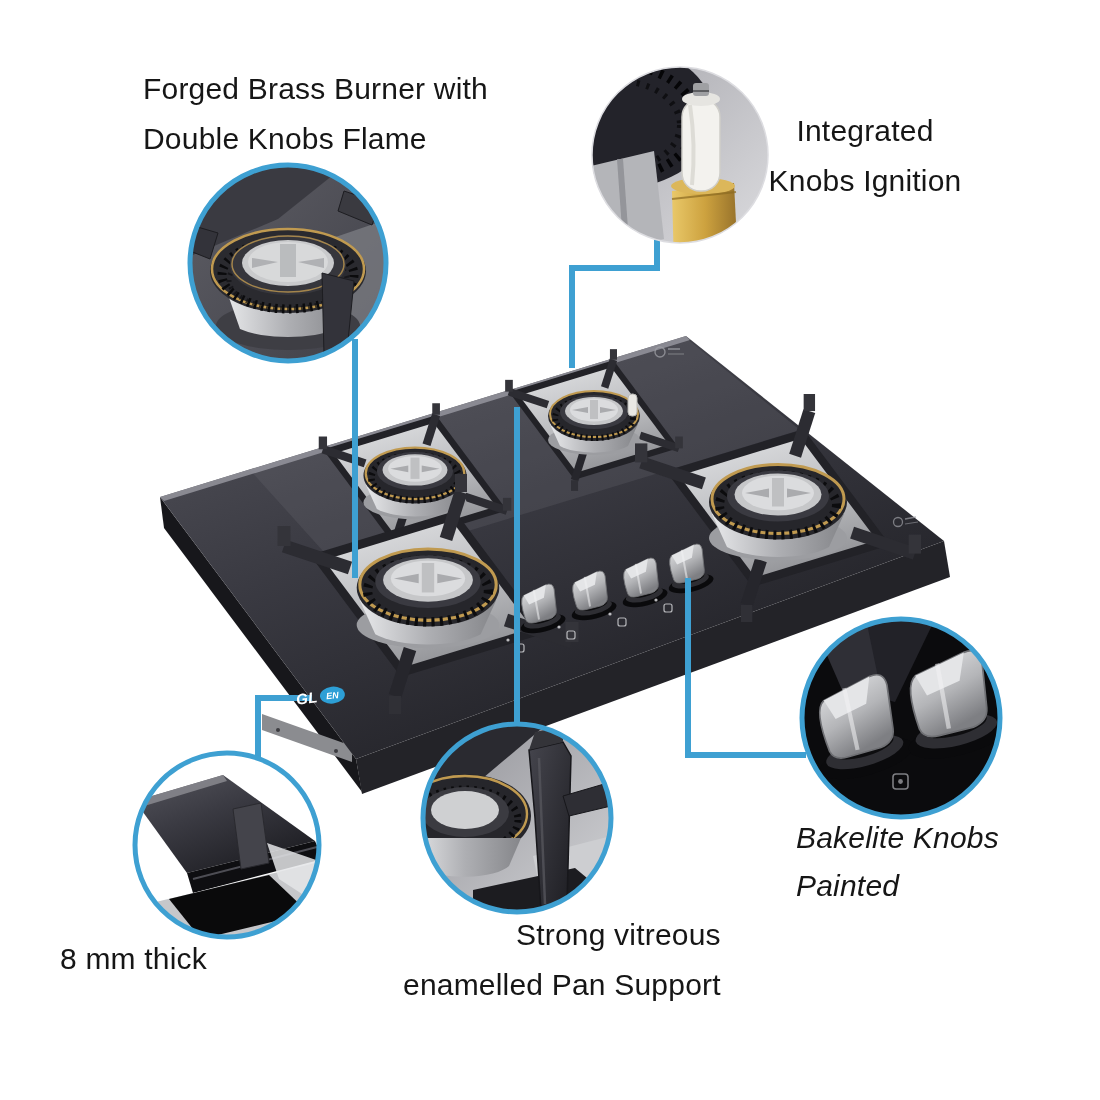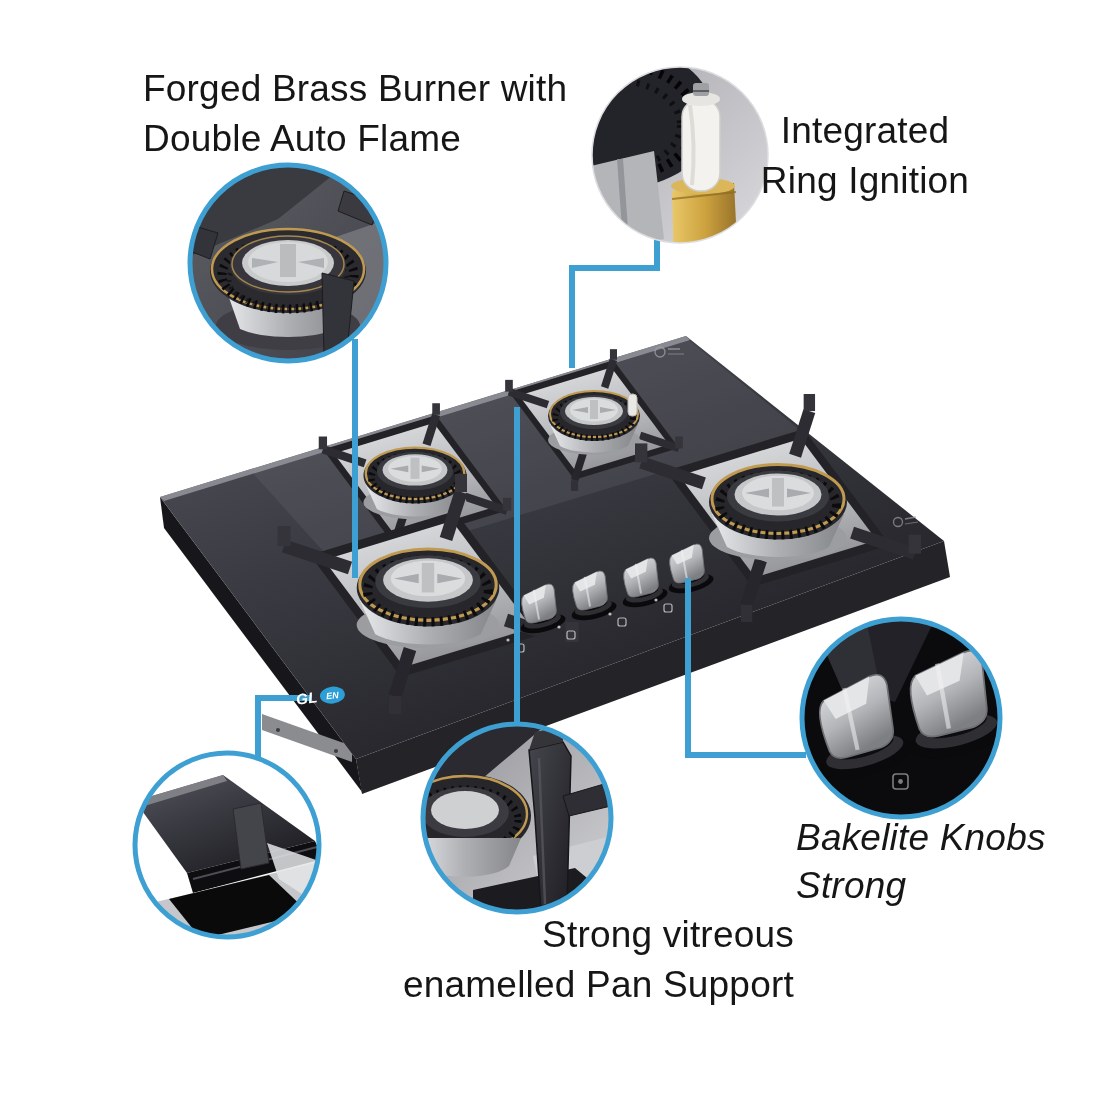--- a/index.html
+++ b/index.html
@@ -1,19 +1,19 @@
 <!DOCTYPE html>
 <html><head>
 <meta charset="utf-8">
 <style>
   html,body{margin:0;padding:0;background:#ffffff;}
   #stage{position:relative;width:1100px;height:1100px;background:#ffffff;overflow:hidden;
          font-family:"Liberation Sans",sans-serif;}
   #artwork{position:absolute;left:0;top:0;}
-  .label{position:absolute;color:#161616;font-size:37px;line-height:50px;
+  .label{position:absolute;color:#161616;font-size:30px;line-height:50px;
          font-family:"Liberation Sans",sans-serif;letter-spacing:.2px;}
   .label span{display:block;}
   .label.centered{text-align:center;}
   #glen-logo{position:absolute;left:296px;top:688px;transform:rotate(-6.5deg);
              display:flex;align-items:center;gap:2px;}
   .logo-gl{font-style:italic;font-weight:800;font-size:15px;color:#ffffff;letter-spacing:.5px;}
   .logo-oval{width:25px;height:17px;background:#2d9fd6;border-radius:50%;
              display:flex;align-items:center;justify-content:center;}
   .logo-en{font-style:italic;font-weight:800;font-size:9px;color:#ffffff;}
 </style>
@@ -325,34 +325,35 @@
           <circle cx="-0.5" cy="63.5" r="2.4" fill="#9b9ca0"></circle>
         </g>
       </g>
     </g>
     <circle cx="901" cy="718" r="99" fill="none" stroke="#3EA0D2" stroke-width="5"></circle>
   </g>
 </svg>
 
 <div class="label" style="left:143px;top:64px;">
   <span>Forged Brass Burner with</span>
-  <span>Double Auto Flame</span>
+  <span>Double Knobs Flame</span>
 </div>
 
 <div class="label centered" style="left:740px;top:106px;width:250px;">
   <span>Integrated</span>
-  <span>Ring Ignition</span>
+  <span>Knobs Ignition</span>
 </div>
 
 <div class="label" style="left:796px;top:814px;line-height:48px;font-style:italic;">
   <span>Bakelite Knobs</span>
-  <span>Strong</span>
+  <span>Painted</span>
 </div>
 
 <div class="label" style="left:60px;top:934px;">
+  <span>8 mm thick</span>
 </div>
 
 <div class="label" style="left:403px;top:910px;text-align:right;">
   <span>Strong vitreous</span>
   <span>enamelled Pan Support</span>
 </div>
 
 <div id="glen-logo">
   <span class="logo-gl">GL</span>
   <span class="logo-oval">

